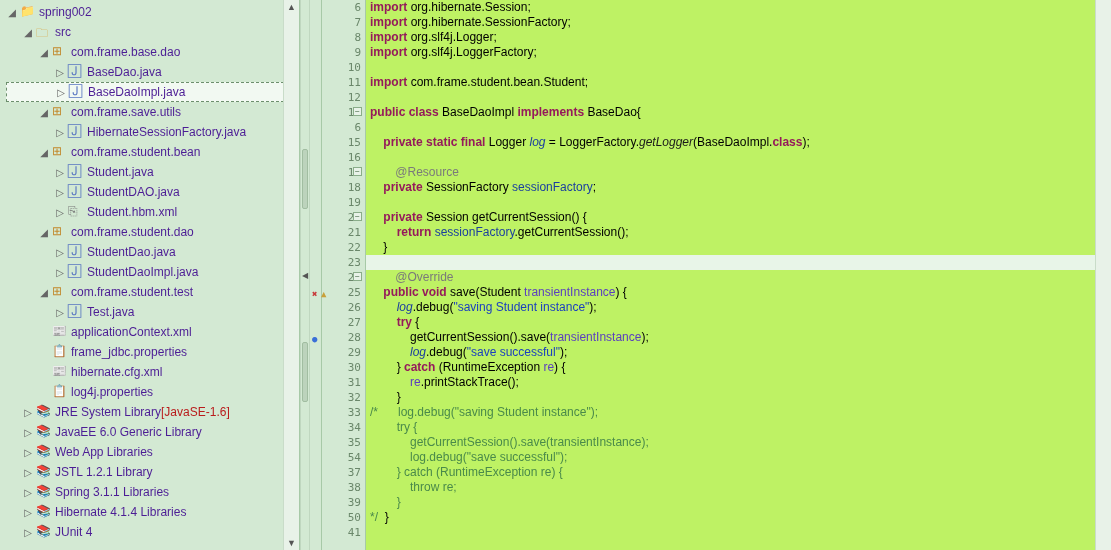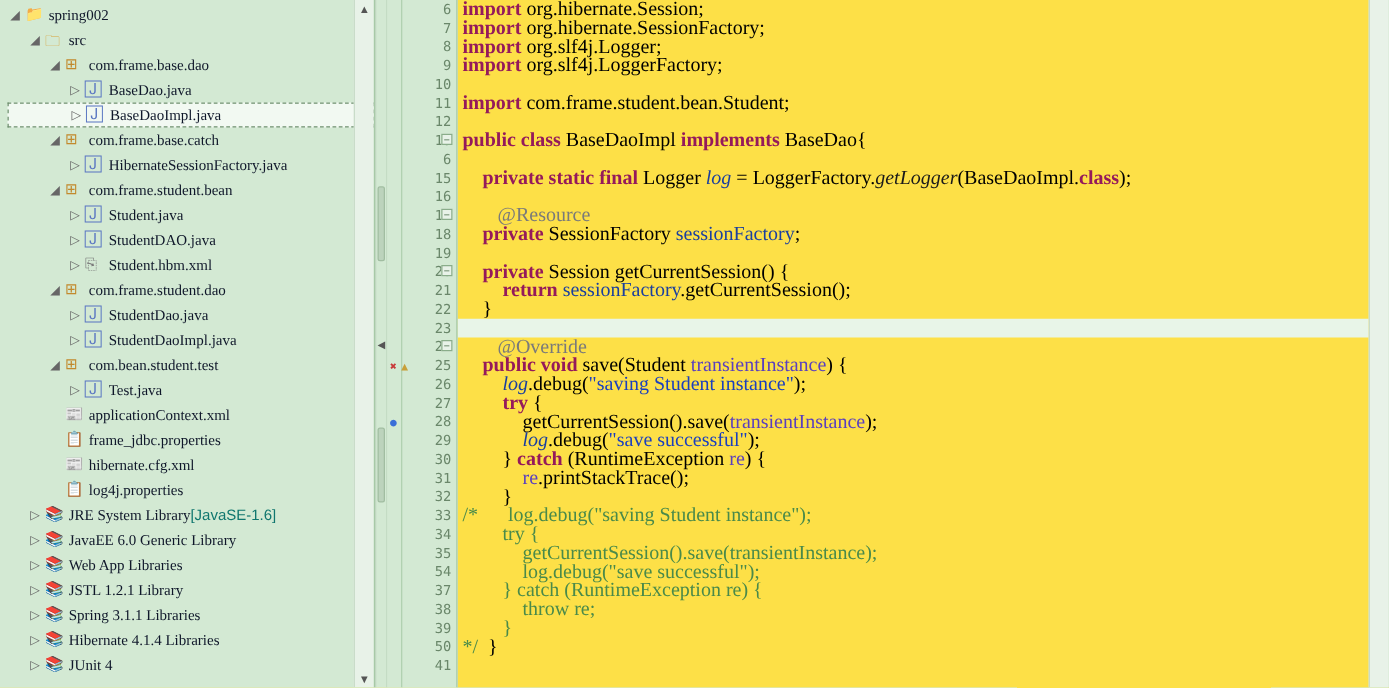--- a/index.html
+++ b/index.html
@@ -9,22 +9,22 @@
 
 .explorer { width: 300px; background: #d3e9d3; overflow: hidden; position: relative; border-right: 1px solid #a7c9a7; }
 .explorer-vscroll { position: absolute; top: 0; right: 0; width: 16px; height: 100%; background: #e8f2e8; border-left: 1px solid #c9dcc9; display: flex; flex-direction: column; align-items: center; }
 .vscroll-arrow { width: 14px; height: 14px; font-size: 9px; line-height: 14px; text-align: center; color: #555; cursor: pointer; }
 .vscroll-track { flex: 1; width: 100%; }
 .tree { padding: 2px 0 2px 6px; }
 .tree-item { display: flex; align-items: center; height: 20px; white-space: nowrap; cursor: default; }
 .tree-item.selected { border: 1px dashed #6d8f6d; background: #f2f9f2; height: 20px; }
 .tw { display: inline-block; width: 12px; text-align: center; font-size: 10px; color: #666; margin-right: 2px; }
 .ic { display: inline-block; width: 16px; height: 16px; margin-right: 3px; font-size: 12px; vertical-align: middle; }
-.lbl { color: #0f172a; font-family: Liberation Serif, serif; }
-.decorated { color: #0f766e; }
+.lbl { color: #4c1d95; }
+.decorated { color: #b91c1c; }
 
 .l0 { padding-left: 0px; }
 .l1 { padding-left: 16px; }
 .l2 { padding-left: 32px; }
 .l3 { padding-left: 48px; }
 
 
 .ic-proj { color: #b88c2e; }
 .ic-folder { color: #d9a33d; }
 .ic-pkg { color: #c28a2e; }
@@ -38,21 +38,21 @@
 .divider-handle { width: 6px; height: 60px; background: #bcd3bc; border: 1px solid #a1bda1; border-radius: 2px; margin: 2px 0; position: relative; }
 .divider-arrow { font-size: 8px; color: #555; margin: 60px 0; }
 
 
 .editor { flex: 1; display: flex; background: #d3e9d3; position: relative; }
 .editor-left-strip { width: 12px; background: #d3e9d3; border-right: 1px solid #a7c9a7; }
 .gutter { width: 44px; background: #d3e9d3; text-align: right; font-family: Consolas, monospace; font-size: 12px; line-height: 15px; padding-right: 4px; border-right: 1px solid #a7c9a7; position: relative; }
 .gutter .gl { height: 15px; color: #6a876a; font-size: 11px; position: relative; }
 .gutter .gl .marker { position: absolute; left: -10px; top: 2px; font-size: 9px; }
 .gutter .gl .fold { position: absolute; right: -1px; top: 2px; width: 9px; height: 9px; border: 1px solid #8aad8a; background: #e8f2e8; font-size: 8px; line-height: 7px; text-align: center; color: #5a7a5a; }
-.code { flex: 1; font-family: Liberation Serif, serif; font-size: 16px; line-height: 15px; white-space: pre; overflow: hidden; background: #fde047; }
+.code { flex: 1; font-family: Liberation Sans, sans-serif; font-size: 12px; line-height: 15px; white-space: pre; overflow: hidden; background: #bef264; }
 .code .cl { height: 15px; padding-left: 4px; }
 .code .cl.current { background: #e8f5e8; }
 .code .kw { color: #951a5b; font-weight: bold; }
 .code .str { color: #1a3fbf; }
 .code .mth { color: #1a1a1a; font-style: italic; }
 .code .cmt { color: #4a8a4a; }
 .code .ann { color: #7a7a7a; margin-left: 12px; }
 .code .var { color: #5a3fbf; }
 .code .fld { color: #1a3f9f; }
 .editor-vscroll { width: 16px; background: #e8f2e8; border-left: 1px solid #c9dcc9; }
@@ -92,21 +92,21 @@
             <span class="lbl">BaseDao.java</span>
           </div>
           <div class="tree-item l3 selected">
             <span class="tw">▷</span>
             <span class="ic ic-java">🄹</span>
             <span class="lbl">BaseDaoImpl.java</span>
           </div>
           <div class="tree-item l2">
             <span class="tw">◢</span>
             <span class="ic ic-pkg">⊞</span>
-            <span class="lbl">com.frame.base.catch</span>
+            <span class="lbl">com.frame.save.utils</span>
           </div>
           <div class="tree-item l3">
             <span class="tw">▷</span>
             <span class="ic ic-java">🄹</span>
             <span class="lbl">HibernateSessionFactory.java</span>
           </div>
           <div class="tree-item l2">
             <span class="tw">◢</span>
             <span class="ic ic-pkg">⊞</span>
             <span class="lbl">com.frame.student.bean</span>
@@ -137,21 +137,21 @@
             <span class="lbl">StudentDao.java</span>
           </div>
           <div class="tree-item l3">
             <span class="tw">▷</span>
             <span class="ic ic-java">🄹</span>
             <span class="lbl">StudentDaoImpl.java</span>
           </div>
           <div class="tree-item l2">
             <span class="tw">◢</span>
             <span class="ic ic-pkg">⊞</span>
-            <span class="lbl">com.bean.student.test</span>
+            <span class="lbl">com.frame.student.test</span>
           </div>
           <div class="tree-item l3">
             <span class="tw">▷</span>
             <span class="ic ic-java">🄹</span>
             <span class="lbl">Test.java</span>
           </div>
         </div>
 
       <div id="cfg-mount">
           <div class="tree-item l2">

